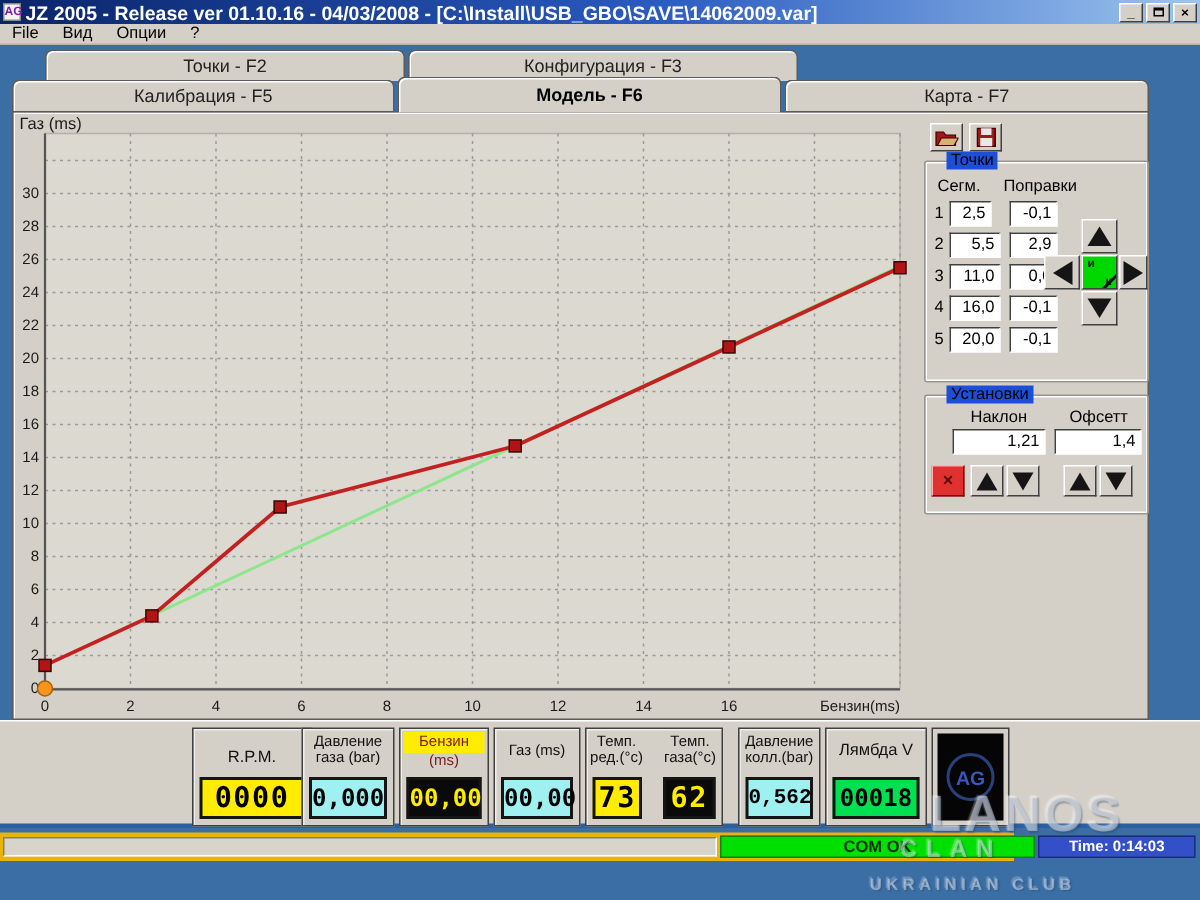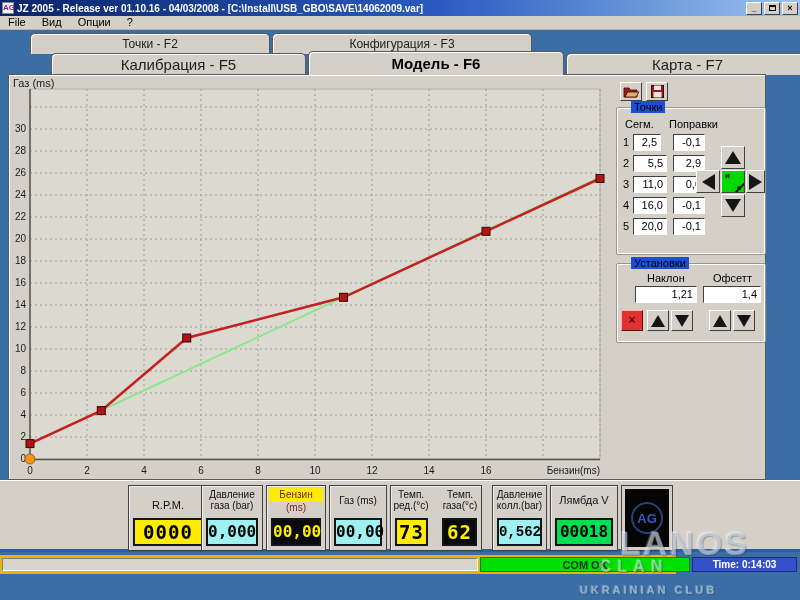--- a/index.html
+++ b/index.html
@@ -11,38 +11,38 @@
     font-size:11px; color:#000;
   }
   .abs { position:absolute; }
 
   
   .titlebar { left:0; top:0; width:800px; height:16px;
     background:linear-gradient(90deg,#0a246a 0%,#2a5bc0 55%,#9cc4ee 100%);
     display:flex; align-items:center; padding:0 2px; }
   .title-icon { width:12px; height:12px; background:#f2f2f2; border:1px solid #888;
     color:#7a1fa0; font-weight:bold; font-size:8px; line-height:10px; text-align:center; margin-right:3px; }
-  .title-text { color:#fff; font-weight:bold; font-size:10px; white-space:nowrap; overflow:hidden; flex:1; }
+  .title-text { color:#fff; font-weight:bold; font-size:13px; white-space:nowrap; overflow:hidden; flex:1; }
   .winbtns { display:flex; gap:2px; }
   .winbtn { width:16px; height:13px; background:#d4d0c8; border:1px solid;
     border-color:#fff #404040 #404040 #fff; font-size:9px; line-height:11px;
     text-align:center; font-weight:bold; color:#000; }
   .winbtn .restore-glyph { display:inline-block; width:7px; height:6px; border:1px solid #000; border-top-width:2px; margin-top:2px; }
 
   
   .menubar { left:0; top:16px; width:800px; height:14px; background:#d4d0c8;
     display:flex; align-items:center; gap:0; border-bottom:1px solid #b8b4ac; }
   .menu-item { padding:0 8px; height:13px; line-height:13px; }
 
   
   .tab { position:absolute; background:#d4d0c8; border:1px solid #5a5a5a;
     border-bottom:none; border-radius:5px 5px 0 0; text-align:center;
     box-shadow:inset 1px 1px 0 #fff; color:#222; }
   .tab.r1 { top:33px; height:21px; line-height:20px; font-size:12px; }
-  .tab.r2 { top:53px; height:22px; line-height:21px; font-size:15px;margin-left:43px; }
+  .tab.r2 { top:53px; height:22px; line-height:21px; font-size:12px; }
   .tab.active { top:51px; height:24px; line-height:23px; font-weight:bold; z-index:3; color:#000; }
 
   
   .page { left:8px; top:74px; width:758px; height:406px; background:#d4d0c8;
     border:1px solid #5a5a5a; box-shadow:inset 1px 1px 0 #fff; z-index:2; }
   .chart-ylabel { left:13px; top:77px; z-index:4; font-size:11px; color:#1a1a1a; }
   #chart-svg { left:8px; top:84px; z-index:3; }
 
   
   .toolbtn { width:22px; height:19px; background:#d4d0c8; border:1px solid;

